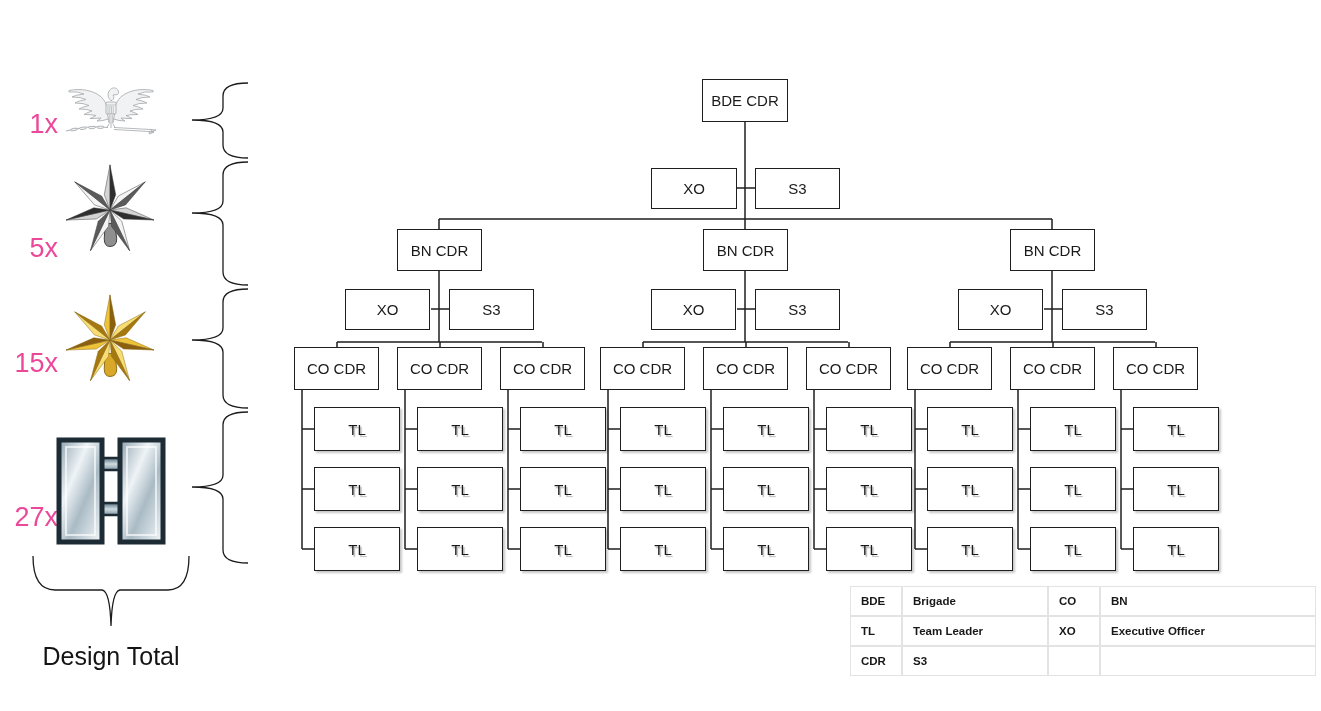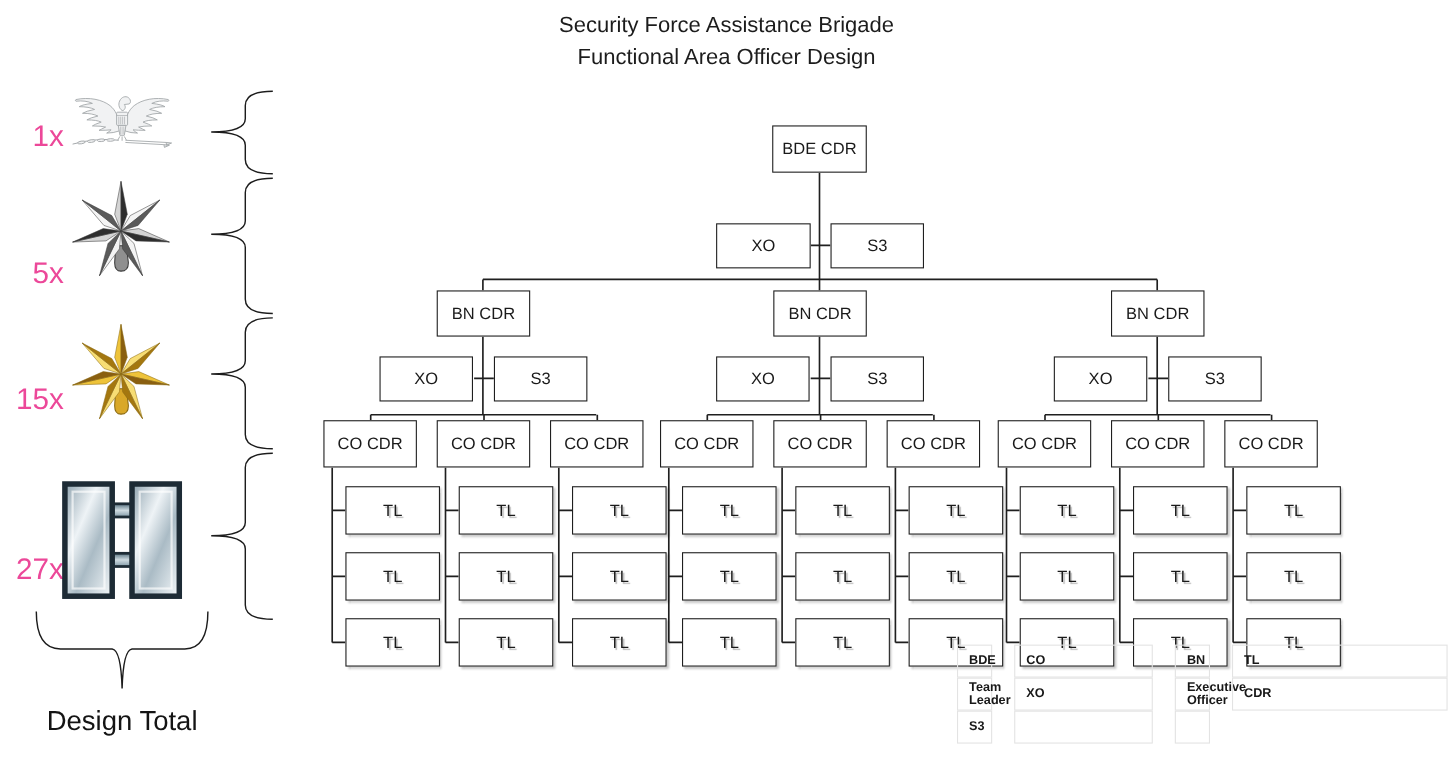--- a/index.html
+++ b/index.html
@@ -22,31 +22,27 @@
     font-size:27px;line-height:32px;color:#ec4899;}
   .insignia{position:absolute;}
   #braces-svg{position:absolute;left:20px;top:70px;pointer-events:none;}
   .brace{fill:none;stroke:#1c1c1c;stroke-width:1.3px;}
   .advisor-total{position:absolute;left:30px;top:642px;width:162px;text-align:center;
     font-size:25px;color:#141414;}
   
   #legend{position:absolute;left:850px;top:586px;display:grid;
     grid-template-columns:52px 146px 52px 216px;grid-auto-rows:30px;}
   .legend-cell{box-sizing:border-box;border:1px solid #e3e3e3;display:flex;
-    align-items:center;padding-left:10px;font-size:11.5px;font-weight:bold;color:#181818;margin-left:20px;}
+    align-items:center;padding-left:10px;font-size:11.5px;font-weight:bold;color:#181818;}
 </style>
 </head>
 <body>
 
 <div id="canvas">
 
-  <div class="title">
-    <div>Security Force Assistance Brigade</div>
-    <div>Functional Area Officer Design</div>
-  </div>
 
   <div>
 
     <span class="rank-count" style="top:108px">1x</span>
 
     <svg class="insignia" style="left:61px;top:84px" width="100" height="56" viewBox="0 0 200 112">
       <g stroke="#a3a7aa" stroke-width="1.6" fill="#f1f2f3" stroke-linejoin="round">
         <path id="wingL" d="M95,58 C93,44 88,32 78,24 C64,13 40,8 16,13 Q14,14 16,16
           Q34,14 46,20 Q28,22 22,26 Q40,26 50,31 Q34,34 28,38 Q46,38 56,43
           Q42,46 36,50 Q54,50 62,54 Q50,58 46,61 Q62,61 70,63 Q62,67 58,69
@@ -135,21 +131,21 @@
       <path class="brace" d="M228,13 Q203,13 203,26 L203,38 Q203,50 172,50 Q203,50 203,62 L203,75 Q203,88 228,88"></path>
       <path class="brace" d="M228,92 Q203,92 203,105 L203,131 Q203,143 172,143 Q203,143 203,155 L203,202 Q203,215 228,215"></path>
       <path class="brace" d="M228,219 Q203,219 203,232 L203,258 Q203,270 172,270 Q203,270 203,282 L203,325 Q203,338 228,338"></path>
       <path class="brace" d="M228,342 Q203,342 203,355 L203,405 Q203,417 172,417 Q203,417 203,429 L203,480 Q203,493 228,493"></path>
       <path class="brace" d="M13,486 Q13,520 35,520 L82,520 Q90,521 91,556 Q92,521 100,520 L148,520 Q169,520 169,486"></path>
     </svg>
 
     <div class="advisor-total">Design Total</div>
   </div>
 
-  <div id="org-chart" style="position:absolute;inset:0;margin-top:35px;">
+  <div id="org-chart" style="position:absolute;inset:0;">
     <svg id="connector-svg" width="1321" height="711">
       <path id="connector-path" fill="none" stroke="#1f1f1f" stroke-width="1.5" d="M745,122 V219 M737,188 H755 M439,219 H1052 M439,219 V229 M439,271 V342 M431,309 H449 M337,342 H542 M337,342 V347 M302,390 V549 M302,429 H314 M302,489 H314 M302,549 H314 M440,342 V347 M405,390 V549 M405,429 H417 M405,489 H417 M405,549 H417 M543,342 V347 M508,390 V549 M508,429 H520 M508,489 H520 M508,549 H520 M745,219 V229 M745,271 V342 M737,309 H755 M643,342 H848 M643,342 V347 M608,390 V549 M608,429 H620 M608,489 H620 M608,549 H620 M746,342 V347 M711,390 V549 M711,429 H723 M711,489 H723 M711,549 H723 M849,342 V347 M814,390 V549 M814,429 H826 M814,489 H826 M814,549 H826 M1052,219 V229 M1052,271 V342 M1044,309 H1062 M950,342 H1155 M950,342 V347 M915,390 V549 M915,429 H927 M915,489 H927 M915,549 H927 M1053,342 V347 M1018,390 V549 M1018,429 H1030 M1018,489 H1030 M1018,549 H1030 M1156,342 V347 M1121,390 V549 M1121,429 H1133 M1121,489 H1133 M1121,549 H1133"></path>
     </svg>
   <div class="org-box" style="left: 702px; top: 79px; width: 86px; height: 43px;">BDE CDR</div>
       <div class="org-box" style="left: 651px; top: 168px; width: 86px; height: 41px;">XO</div>
       <div class="org-box" style="left: 755px; top: 168px; width: 85px; height: 41px;">S3</div>
       <div class="org-box" style="left: 397px; top: 229px; width: 85px; height: 42px;">BN CDR</div>
       <div class="org-box" style="left: 345px; top: 289px; width: 85px; height: 41px;">XO</div>
       <div class="org-box" style="left: 449px; top: 289px; width: 85px; height: 41px;">S3</div>
       <div class="org-box" style="left: 294px; top: 347px; width: 85px; height: 43px;">CO CDR</div>
@@ -191,20 +187,21 @@
       <div class="org-box tl" style="left: 1030px; top: 467px; width: 86px; height: 44px;">TL</div>
       <div class="org-box tl" style="left: 1030px; top: 527px; width: 86px; height: 44px;">TL</div>
       <div class="org-box" style="left: 1113px; top: 347px; width: 85px; height: 43px;">CO CDR</div>
       <div class="org-box tl" style="left: 1133px; top: 407px; width: 86px; height: 44px;">TL</div>
       <div class="org-box tl" style="left: 1133px; top: 467px; width: 86px; height: 44px;">TL</div>
       <div class="org-box tl" style="left: 1133px; top: 527px; width: 86px; height: 44px;">TL</div>
     </div>
 
   <div id="legend">
       <div class="legend-cell">BDE</div>
+      <div class="legend-cell">Brigade</div>
       <div class="legend-cell">CO</div>
       <div class="legend-cell">BN</div>
       <div class="legend-cell">TL</div>
       <div class="legend-cell">Team Leader</div>
       <div class="legend-cell">XO</div>
       <div class="legend-cell">Executive Officer</div>
       <div class="legend-cell">CDR</div>
       <div class="legend-cell">S3</div>
       <div class="legend-cell"></div>
       <div class="legend-cell"></div>

